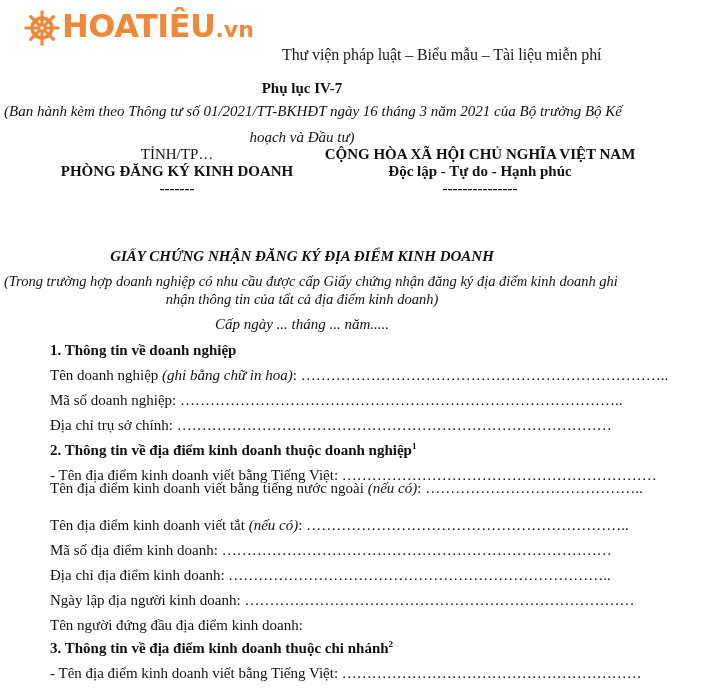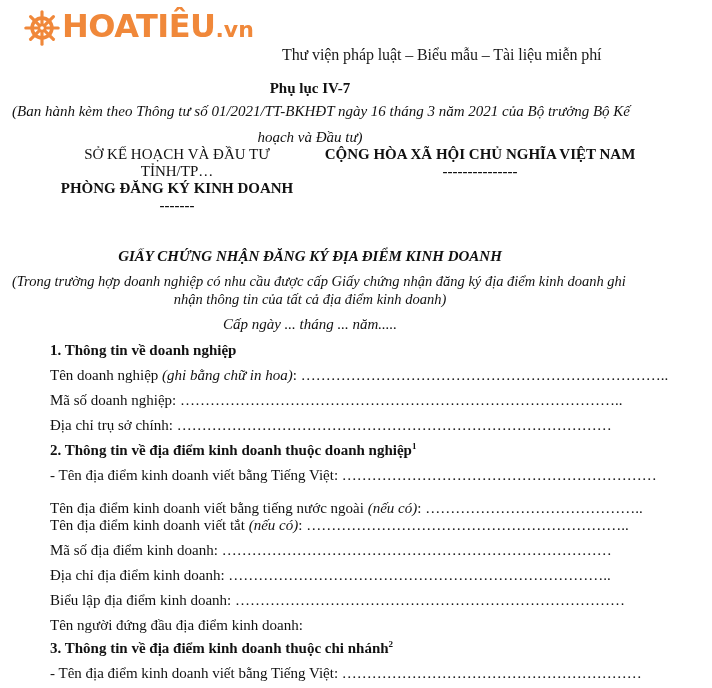--- a/index.html
+++ b/index.html
@@ -7,21 +7,21 @@
     body { position: relative; font-family: "Liberation Serif", serif; color: #111; }
 
     .header { position: absolute; left: 0; top: 0; width: 607px; height: 70px; }
     .logo { position: absolute; left: 24px; top: 8px; height: 40px; display: flex; align-items: center; }
     .logo svg { width: 36px; height: 36px; }
     .logo-text { font-family: "DejaVu Sans", sans-serif; font-weight: bold; font-size: 32px; color: #f0883a; letter-spacing: -0.5px; margin-left: 2px; line-height: 40px; }
     .logo-text .vn { font-size: 22px; letter-spacing: 0; }
     .tagline { position: absolute; left: 282px; top: 22px; font-family: Liberation Serif, serif; font-size: 16px; color: #1a1a1a; white-space: nowrap; letter-spacing: -0.1px; margin-top: 24px; }
 
     .doc { position: absolute; left: 0; top: 0; width: 712px; }
-    .center { position: absolute; left: 12px; width: 596px; text-align: center; white-space: nowrap; }
+    .center { position: absolute; left: 4px; width: 596px; text-align: center; white-space: nowrap; }
     .bold { font-weight: bold; }
     .italic { font-style: italic; }
     .t15 { font-size: 15px; }
     .t14 { font-size: 14.5px; }
 
     .col { position: absolute; text-align: center; white-space: nowrap; font-size: 15px; line-height: 17px; }
 
     .line { position: absolute; left: 50px; font-size: 15px; white-space: nowrap; line-height: 18px; }
     .line sup { font-size: 9px; vertical-align: super; line-height: 0; }
   </style>
@@ -45,45 +45,45 @@
   </div>
   <div class="tagline">Thư viện pháp luật – Biểu mẫu – Tài liệu miễn phí</div>
 </div>
 
 <div class="doc">
   <div class="center bold t15" style="top:80px;">Phụ lục IV-7</div>
   <div class="center italic t15" style="top:103px;">(Ban hành kèm theo Thông tư số 01/2021/TT-BKHĐT ngày 16 tháng 3 năm 2021 của Bộ trưởng Bộ Kế</div>
   <div class="center italic t15" style="top:121px;margin-top:8px;">hoạch và Đầu tư)</div>
 
   <div class="col" style="left:48px; width:258px; top:146px;">
-    <div>SỞ KẾ HOẠCH VÀ ĐẦU TƯ</div>
     <div>TỈNH/TP…</div>
     <div class="bold">PHÒNG ĐĂNG KÝ KINH DOANH</div>
     <div class="bold">-------</div>
   </div>
 
   <div class="col" style="left:310px; width:340px; top:146px;">
     <div class="bold">CỘNG HÒA XÃ HỘI CHỦ NGHĨA VIỆT NAM</div>
+    <div class="bold">Độc lập - Tự do - Hạnh phúc</div>
     <div class="bold">---------------</div>
   </div>
 
   <div class="center bold t15" style="top:248px;font-style:italic;">GIẤY CHỨNG NHẬN ĐĂNG KÝ ĐỊA ĐIỂM KINH DOANH</div>
   <div class="center italic t14" style="top:273px;">(Trong trường hợp doanh nghiệp có nhu cầu được cấp Giấy chứng nhận đăng ký địa điểm kinh doanh ghi</div>
   <div class="center italic t14" style="top:291px;">nhận thông tin của tất cả địa điểm kinh doanh)</div>
   <div class="center italic t15" style="top:316px;">Cấp ngày ... tháng ... năm.....</div>
 
   <div class="line bold" style="top:341px;"><span>1. Thông tin về doanh nghiệp</span></div>
   <div class="line" style="top:366px;"><span>Tên doanh nghiệp </span><i>(ghi bằng chữ in hoa)</i><span>: ………………………………………………………………..</span></div>
   <div class="line" style="top:391px;"><span>Mã số doanh nghiệp: </span><span>……………………………………………………………………………..</span></div>
   <div class="line" style="top:416px;"><span>Địa chỉ trụ sở chính: </span><span>……………………………………………………………………………</span></div>
 
   <div class="line bold" style="top:441px;"><span>2. Thông tin về địa điểm kinh doanh thuộc doanh nghiệp</span><sup>1</sup></div>
   <div class="line" style="top:466px;"><span>- Tên địa điểm kinh doanh viết bằng Tiếng Việt: </span><span>………………………………………………………</span></div>
-  <div class="line" style="top:499px;"><span>Tên địa điểm kinh doanh viết bằng tiếng nước ngoài </span><i>(nếu có)</i><span>: ……………………………………..</span></div>
+  <div class="line" style="top:479px;"><span>Tên địa điểm kinh doanh viết bằng tiếng nước ngoài </span><i>(nếu có)</i><span>: ……………………………………..</span></div>
   <div class="line" style="top:516px;"><span>Tên địa điểm kinh doanh viết tắt </span><i>(nếu có)</i><span>: ………………………………………………………..</span></div>
   <div class="line" style="top:541px;"><span>Mã số địa điểm kinh doanh: </span><span>……………………………………………………………………</span></div>
   <div class="line" style="top:566px;"><span>Địa chỉ địa điểm kinh doanh: </span><span>…………………………………………………………………..</span></div>
-  <div class="line" style="top:591px;"><span>Biểu lập địa điểm kinh doanh: </span><span>……………………………………………………………………</span></div>
+  <div class="line" style="top:591px;"><span>Ngày lập địa người kinh doanh: </span><span>……………………………………………………………………</span></div>
   <div class="line" style="top:616px;"><span>Tên người đứng đầu địa điểm kinh doanh:</span></div>
 
   <div class="line bold" style="top:639px;"><span>3. Thông tin về địa điểm kinh doanh thuộc chi nhánh</span><sup>2</sup></div>
   <div class="line" style="top:664px;"><span>- Tên địa điểm kinh doanh viết bằng Tiếng Việt: </span><span>……………………………………………………</span></div>
 </div>
 
 </body></html>

